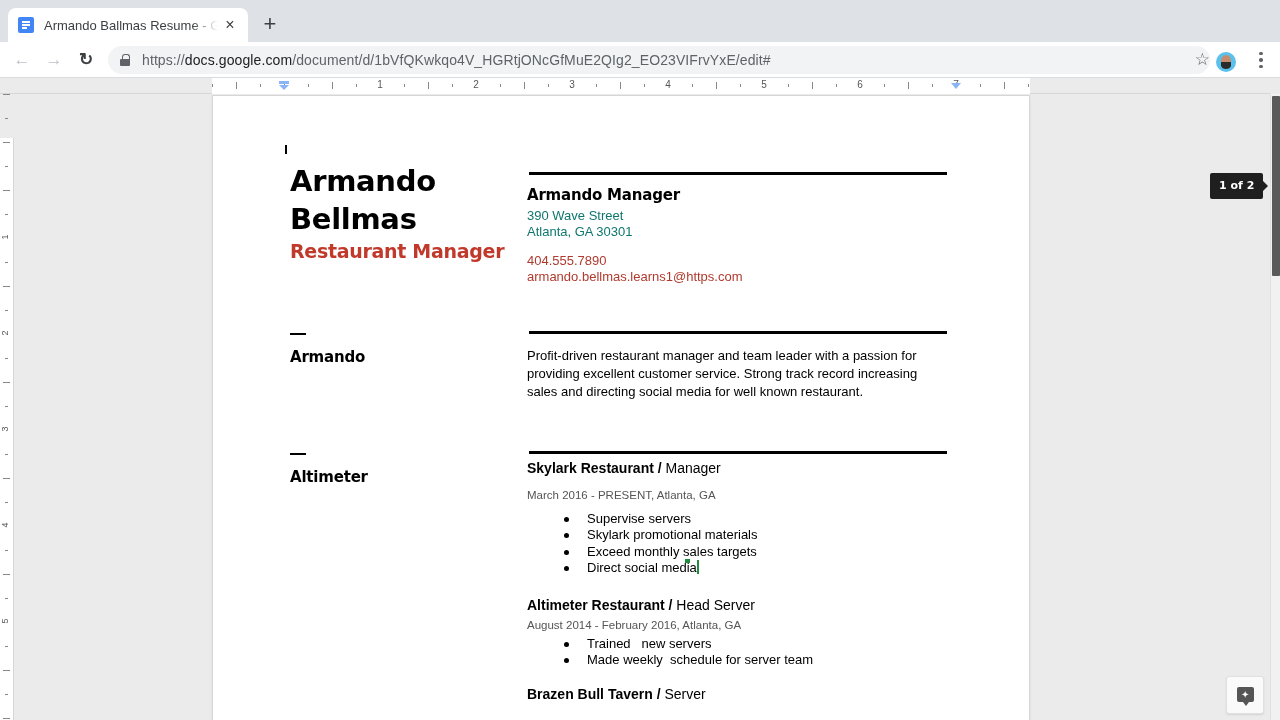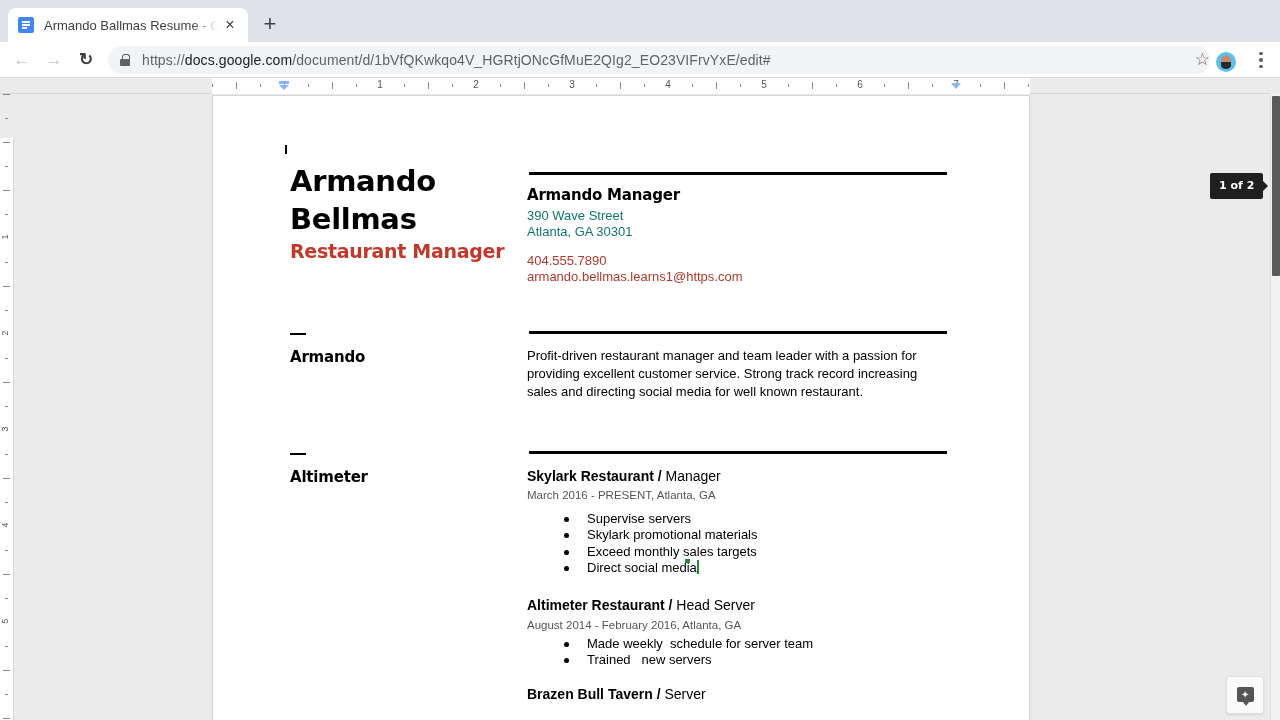--- a/index.html
+++ b/index.html
@@ -215,34 +215,34 @@
     <div class="body-text" style="top:112px">390 Wave Street</div>
     <div class="body-text" style="top:128px">Atlanta, GA 30301</div>
     <div class="body-text red-text" style="top:157px">404.555.7890</div>
     <div class="body-text red-text" style="top:173px">armando.bellmas.learns1@https.com</div>
 
     <div class="rule" style="top:235px"></div>
     <div class="summary">Profit-driven restaurant manager and team leader with a passion for providing excellent customer service. Strong track record increasing sales and directing social media for well known restaurant.</div>
 
     <div class="rule" style="top:355px"></div>
 
-    <div class="job-title" style="top:372px"><b>Skylark Restaurant /</b><span> Manager</span></div>
+    <div class="job-title" style="top:364px"><b>Skylark Restaurant /</b><span> Manager</span></div>
     <div class="job-date" style="top:393px">March 2016 - PRESENT,  Atlanta, GA</div>
     <ul class="bullets" style="top:415px">
       <li>Supervise servers</li>
       <li>Skylark promotional materials</li>
       <li>Exceed monthly sales targets</li>
       <li><span>Direct social media</span><span class="text-cursor"></span></li>
     </ul>
 
     <div class="job-title" style="top:501px"><b>Altimeter Restaurant /</b><span> Head Server</span></div>
     <div class="job-date" style="top:523px">August 2014 - February 2016,  Atlanta, GA</div>
     <ul class="bullets" style="top:540px">
+      <li>Trained   new servers</li>
       <li>Made weekly  schedule for server team</li>
-      <li>Trained   new servers</li>
     </ul>
 
     <div class="job-title" style="top:590px"><b>Brazen Bull Tavern  /</b><span> Server</span></div>
   </div>
 </div>
 
 <div class="collab-flag" style="left:685px;top:559px"></div>
 
 <div class="scrollbar">
   <div class="scroll-thumb"></div>

